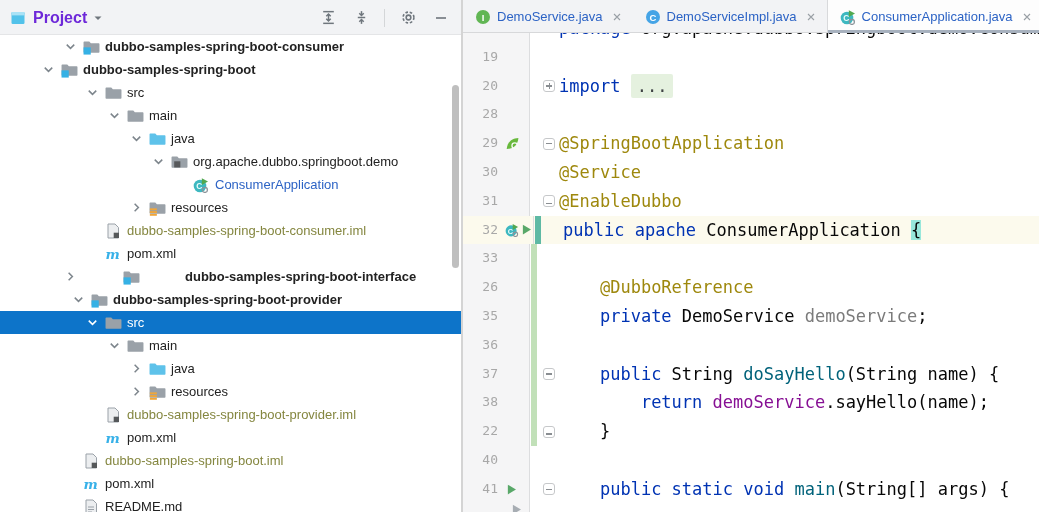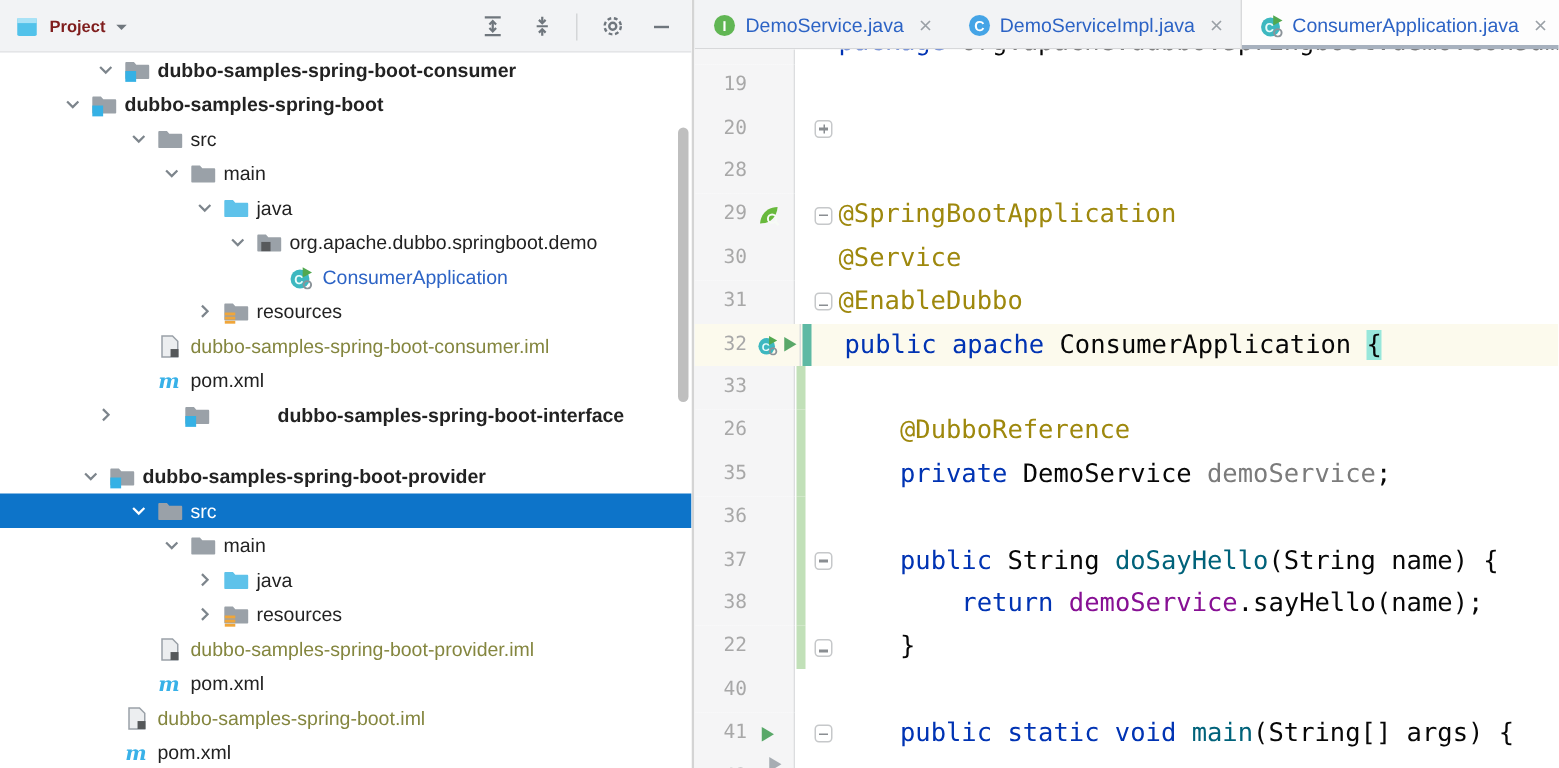--- a/index.html
+++ b/index.html
@@ -1,21 +1,21 @@
 <!DOCTYPE html>
 <html style="--selection: #0d74c9; --chrome: #f2f3f5; --divider: #d4d4d4; --tab-text: #2c63c5; --tab-underline: #a7b1be; --keyword: #0033b3; --annotation: #9e880d; --method: #00627a; --field: #871094; --gray-ident: #7b7b7b; --line-number: #a8a8a8; --current-line: #fcfaed; --brace-highlight: #98e7db; --fold-bg: #e5f1df; --vcs-added: #c1e0b8; --vcs-teal: #5eb9a4; --iml-text: #84863f; --class-link: #2c63c5;"><head>
 <meta charset="utf-8">
 <style>
   html,body{margin:0;padding:0;}
   body{width:1039px;height:512px;overflow:hidden;font-family:"Liberation Sans",sans-serif;background:#fff;}
   .app{display:flex;width:1039px;height:512px;}
   
   .left-pane{width:461px;flex:0 0 461px;background:#fff;position:relative;overflow:hidden;}
   .pp-header{height:35px;display:flex;align-items:center;padding:0 10px;background:#f2f3f5;box-shadow:inset 0 -1px 0 #e4e5e7;}
-  .pp-title{font-size:11px;color:#7f1d1d;font-weight:600;margin:0 4px 0 7px;}
+  .pp-title{font-size:16px;color:#6d28d9;font-weight:600;margin:0 4px 0 7px;}
   .pp-caret{display:flex;align-items:center;}
   .pp-right{margin-left:auto;display:flex;align-items:center;gap:13px;}
   .pp-sep{width:1px;height:18px;background:#d4d6d8;}
   .tbtn{display:flex;align-items:center;justify-content:center;width:20px;height:20px;cursor:pointer;}
   .tree{position:relative;}
   .tree-row{height:23px;display:flex;align-items:center;white-space:nowrap;overflow:hidden;font-size:13px;color:#222;cursor:pointer;}
   .tree-row .chev{width:24px;flex:0 0 24px;display:flex;align-items:center;justify-content:center;color:#7d858c;}
   .tree-row .ticon{width:18px;flex:0 0 18px;display:flex;align-items:center;justify-content:center;margin-right:5px;}
   .tree-row .tlabel{white-space:pre;}
   .tree-row.bold .tlabel{font-weight:700;}
@@ -251,21 +251,21 @@
             </svg>
           </span>
           <span class="ticon" style="display: flex; align-items: center;">
             <svg viewBox="0 0 16 16" width="17" height="17">
               <path d="M1.2 3.2h4.7l1.5 1.7h7.4c.4 0 .7.3.7.7v7.5c0 .4-.3.7-.7.7H1.2c-.4 0-.7-.3-.7-.7V3.9c0-.4.3-.7.7-.7z" fill="#9aa1a8"></path>
               <rect x="0.5" y="8.8" width="6.8" height="6.8" fill="#35b1e5"></rect>
             </svg>
           </span>
           <span class="tlabel">dubbo-samples-spring-boot-interface</span>
         </div>
-        <div class="tree-row bold" style="padding-left: 48px; margin-top: 18px;">
+        <div class="tree-row bold" style="padding-left: 66px;">
           <span class="chev">
             <svg viewBox="0 0 16 16" width="15" height="15">
               <path d="M4 6 L8 10 L12 6" fill="none" stroke="currentColor" stroke-width="1.6"></path>
             </svg>
           </span>
           <span class="ticon" style="display: flex; align-items: center;">
             <svg viewBox="0 0 16 16" width="17" height="17">
               <path d="M1.2 3.2h4.7l1.5 1.7h7.4c.4 0 .7.3.7.7v7.5c0 .4-.3.7-.7.7H1.2c-.4 0-.7-.3-.7-.7V3.9c0-.4.3-.7.7-.7z" fill="#9aa1a8"></path>
               <rect x="0.5" y="8.8" width="6.8" height="6.8" fill="#35b1e5"></rect>
             </svg>
@@ -450,20 +450,21 @@
             <span class="efold"></span>
             <span class="ecode"></span>
           </div>
           <div class="erow">
             <span class="eln">20</span>
             <span class="egic"></span>
             <span class="evcs"></span>
             <span class="efold">
               <span class="fbox plus"></span>
             </span>
+            <span class="ecode"><span class="tk-k">import</span><span class="tk-p"> </span><span class="tk-fold">...</span></span>
           </div>
           <div class="erow">
             <span class="eln">28</span>
             <span class="egic"></span>
             <span class="evcs"></span>
             <span class="efold"></span>
             <span class="ecode"></span>
           </div>
           <div class="erow">
             <span class="eln">29</span>

